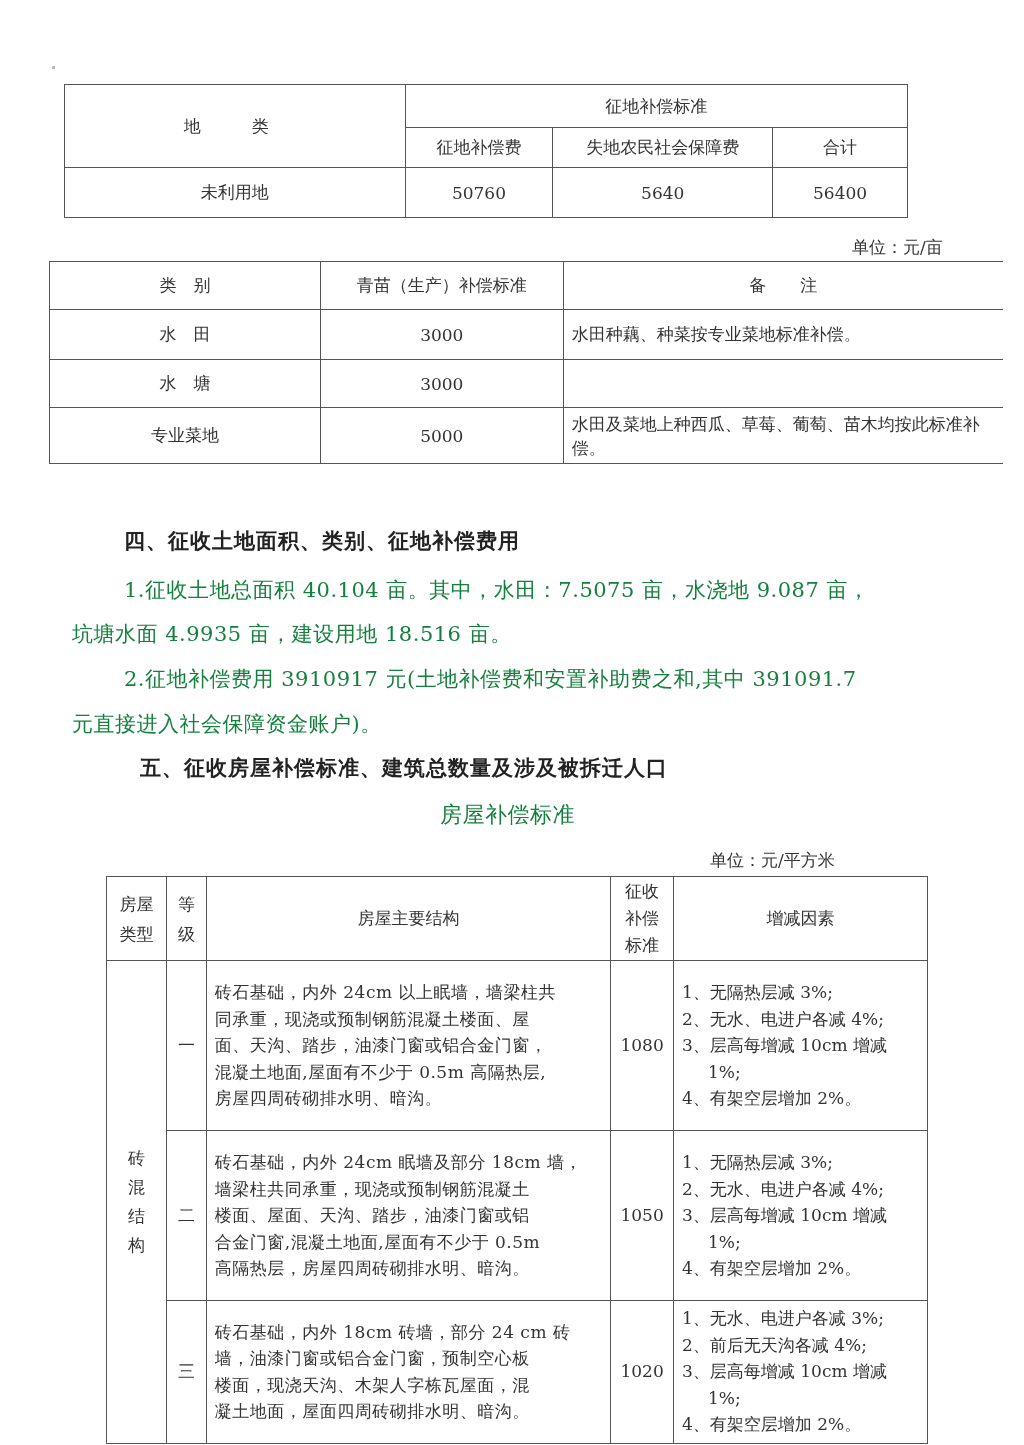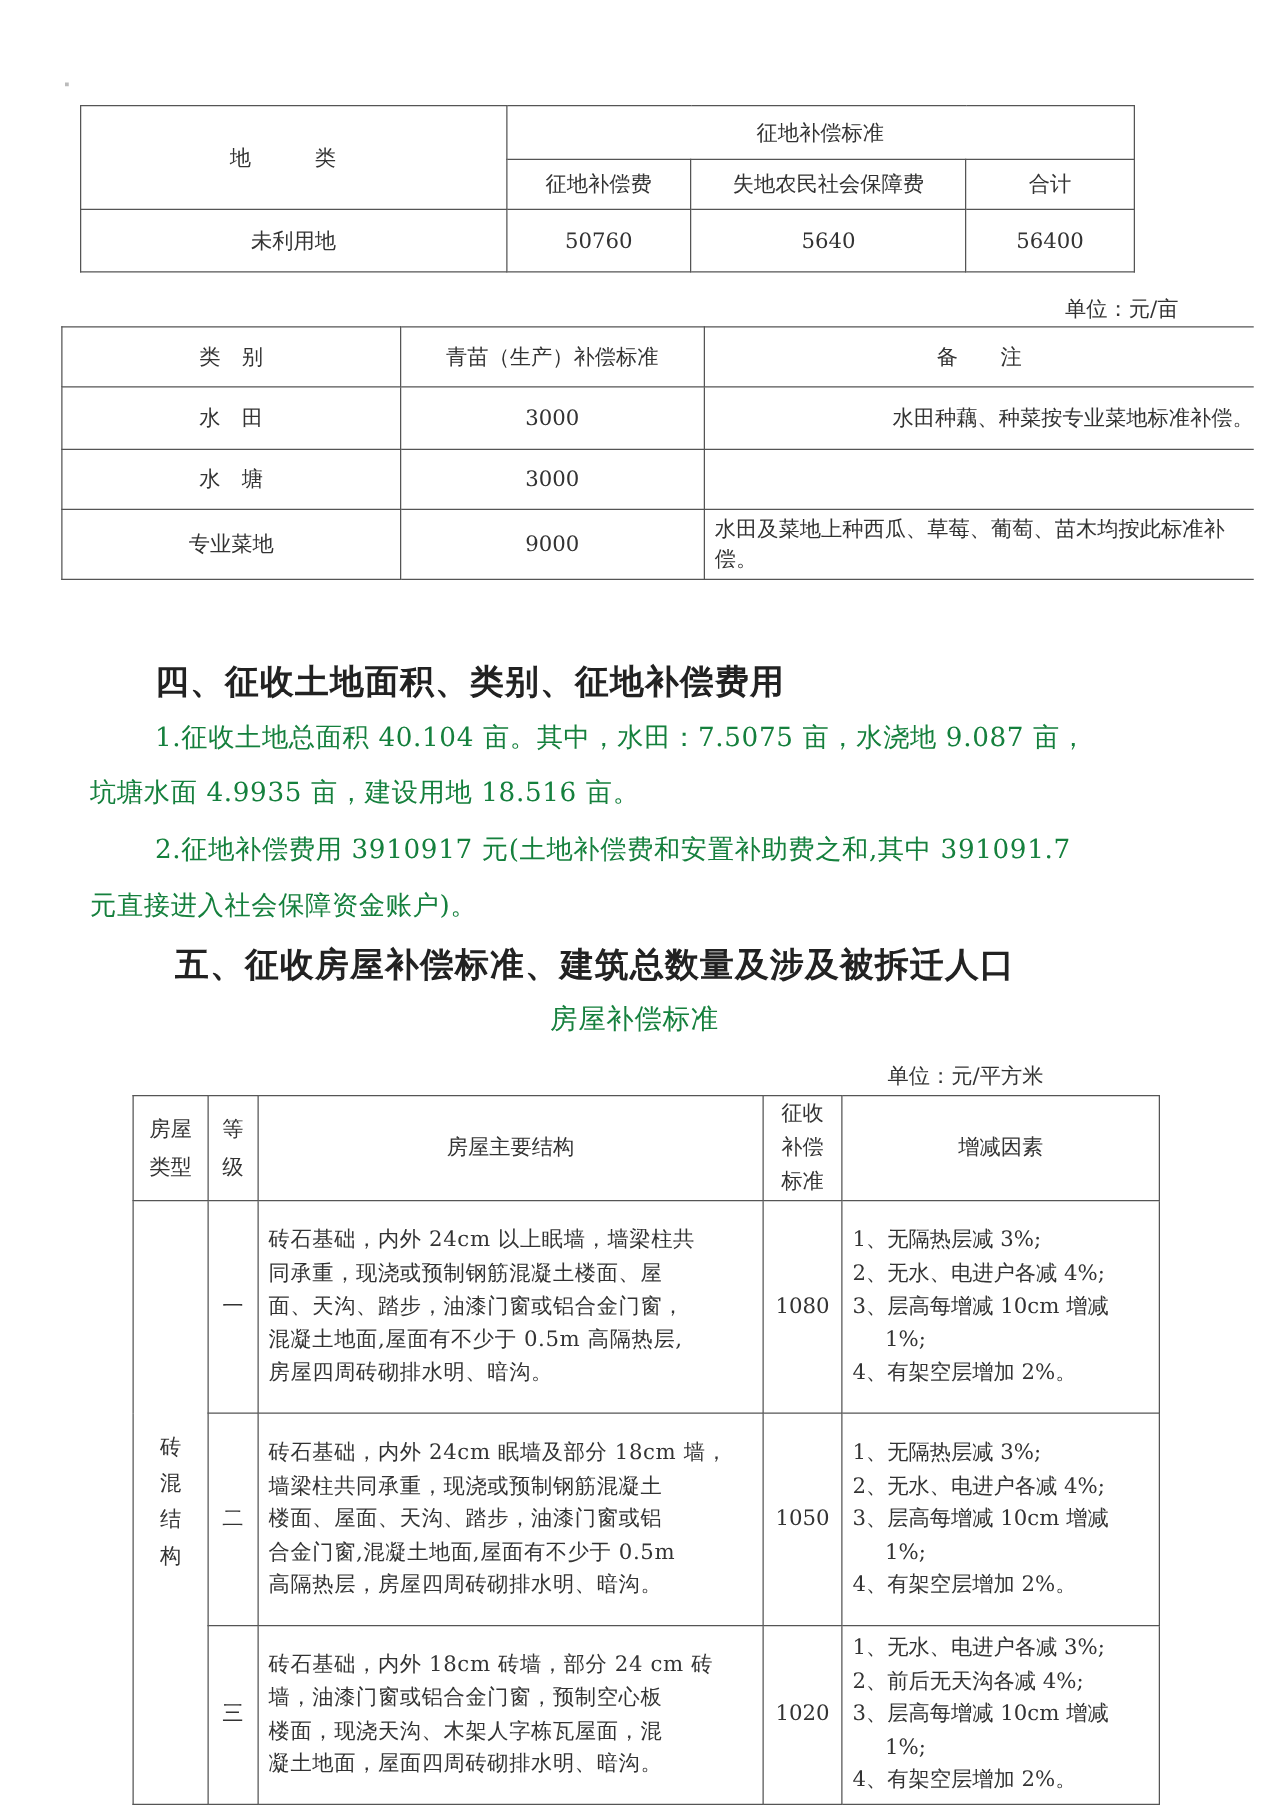--- a/index.html
+++ b/index.html
@@ -6,21 +6,21 @@
   body { width:1024px; height:1445px; position:relative; overflow:hidden;
          font-family:"DejaVu Serif", serif; color:#2a2a2a; }
   table { border-collapse:collapse; position:absolute; }
   td { border:1.5px solid #555; text-align:center; vertical-align:middle; padding:0;
        font-size:17px; color:#333; }
   .t1 td { font-size:17px; }
   .t2 td { font-size:17px; }
   .left { text-align:left; padding-left:8px; }
   .spaced { letter-spacing:1em; }
   .para { position:absolute; font-size:21px; color:#15803d; letter-spacing:0.5px; white-space:nowrap; }
-  .heading { position:absolute; font-size:27px; color:#222; font-weight:bold; letter-spacing:1px; white-space:nowrap; }
+  .heading { position:absolute; font-size:21px; color:#222; font-weight:bold; letter-spacing:1px; white-space:nowrap; }
   .unit { position:absolute; font-size:17px; color:#333; white-space:nowrap; }
   .t3 td { font-size:17px; line-height:26.5px; }
   .t3 .desc { text-align:left; padding:18px 8px; letter-spacing:0.5px; }
   .t3 .factors { text-align:left; padding:4px 8px;margin-top:28px; }
   .t3 .factors div { white-space:nowrap; }
   .t3 .factors .indent { padding-left:26px; }
   .vert { writing-mode:horizontal-tb; line-height:30px; }
   .dot { position:absolute; left:52px; top:66px; width:3px; height:3px; background:#bbb; }
 </style>
 </head>
@@ -64,30 +64,30 @@
     </colgroup>
   <tbody>
       <tr style="height:48px">
     <td>类　别</td>
     <td>青苗（生产）补偿标准</td>
     <td style="border-right:none;">备　　注</td>
   </tr>
   <tr style="height:50px">
     <td>水　田</td>
     <td>3000</td>
-    <td class="left" style="border-right:none;text-align:right;">水田种藕、种菜按专业菜地标准补偿。</td>
+    <td class="left" style="border-right:none;">水田种藕、种菜按专业菜地标准补偿。</td>
   </tr>
   <tr style="height:48px">
     <td>水　塘</td>
     <td>3000</td>
     <td class="left" style="border-right:none;"></td>
   </tr>
   <tr style="height:56px">
     <td>专业菜地</td>
-    <td>9000</td>
+    <td>5000</td>
     <td class="left" style="border-right:none; line-height:24px; padding-right:4px;">水田及菜地上种西瓜、草莓、葡萄、苗木均按此标准补偿。</td>
   </tr>
 </tbody>
   </table>
 
 <div class="heading" style="left:124px; top:527px;">四、征收土地面积、类别、征地补偿费用</div>
 <div class="para" style="left:124px; top:576px;">1.征收土地总面积 40.104 亩。其中，水田：7.5075 亩，水浇地 9.087 亩，</div>
 <div class="para" style="left:72px; top:620px;">坑塘水面 4.9935 亩，建设用地 18.516 亩。</div>
 <div class="para" style="left:124px; top:665px;">2.征地补偿费用 3910917 元(土地补偿费和安置补助费之和,其中 391091.7</div>
 <div class="para" style="left:72px; top:710px;">元直接进入社会保障资金账户)。</div>

